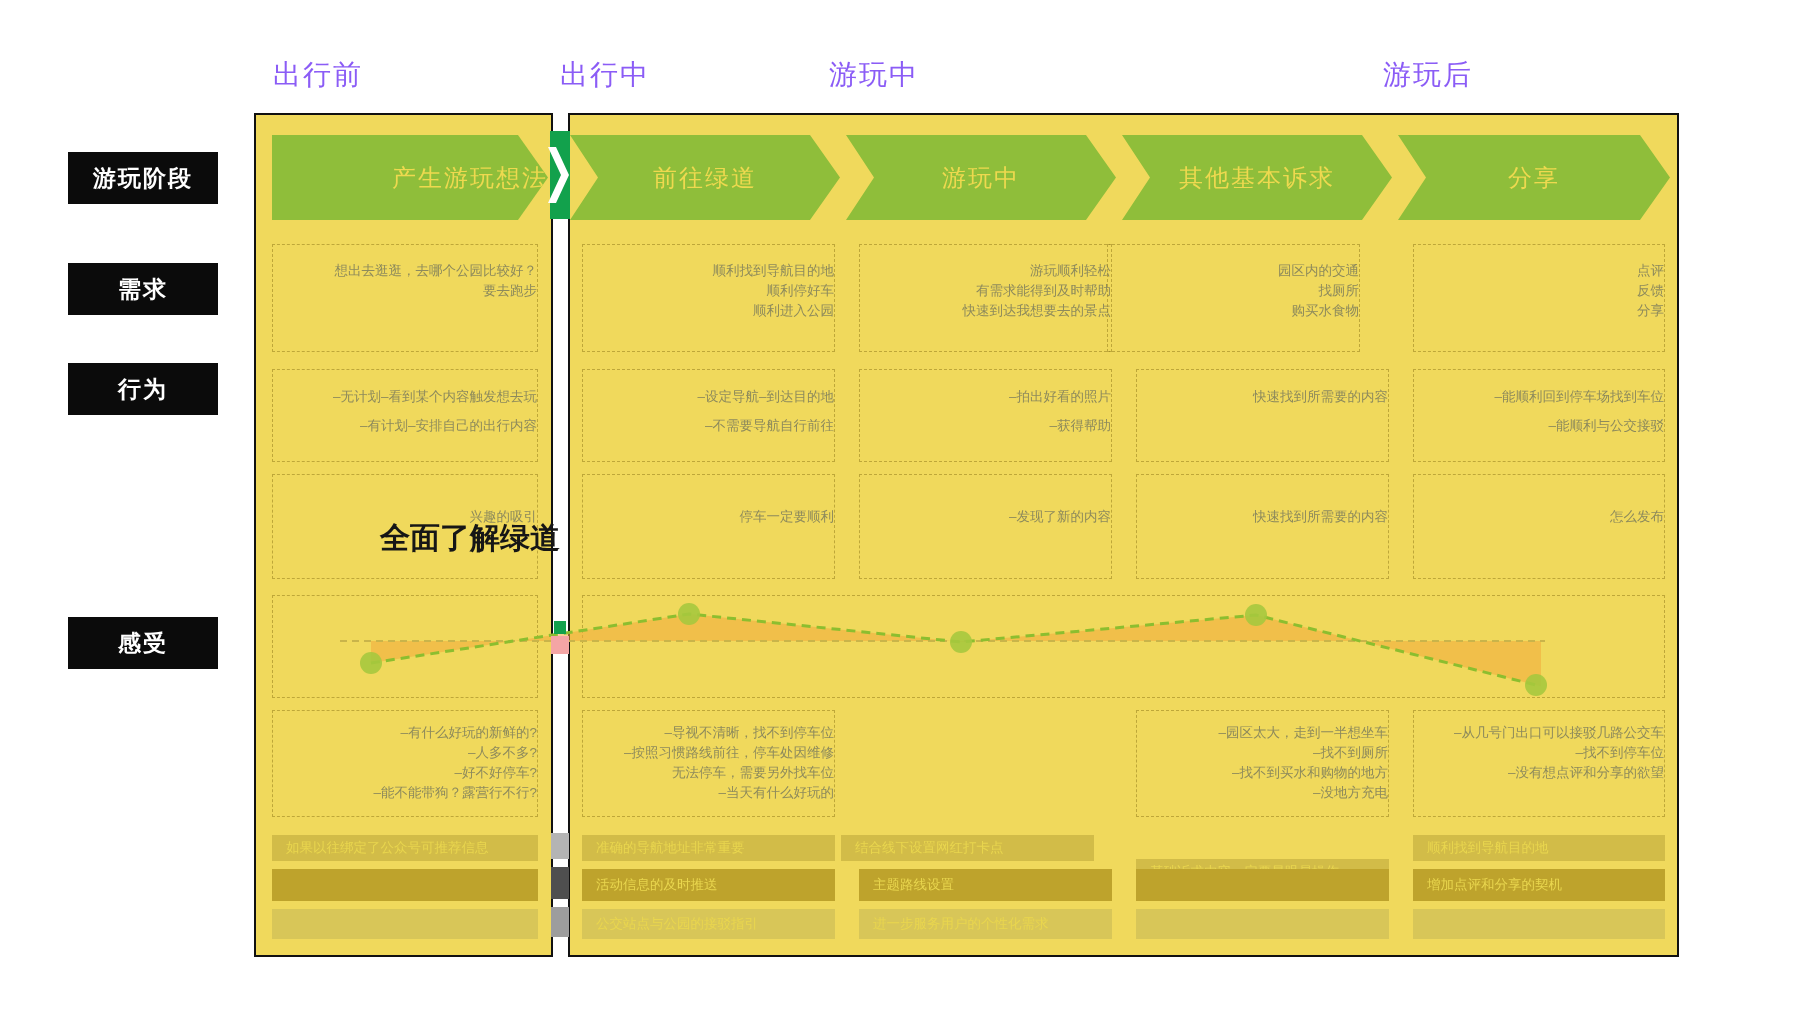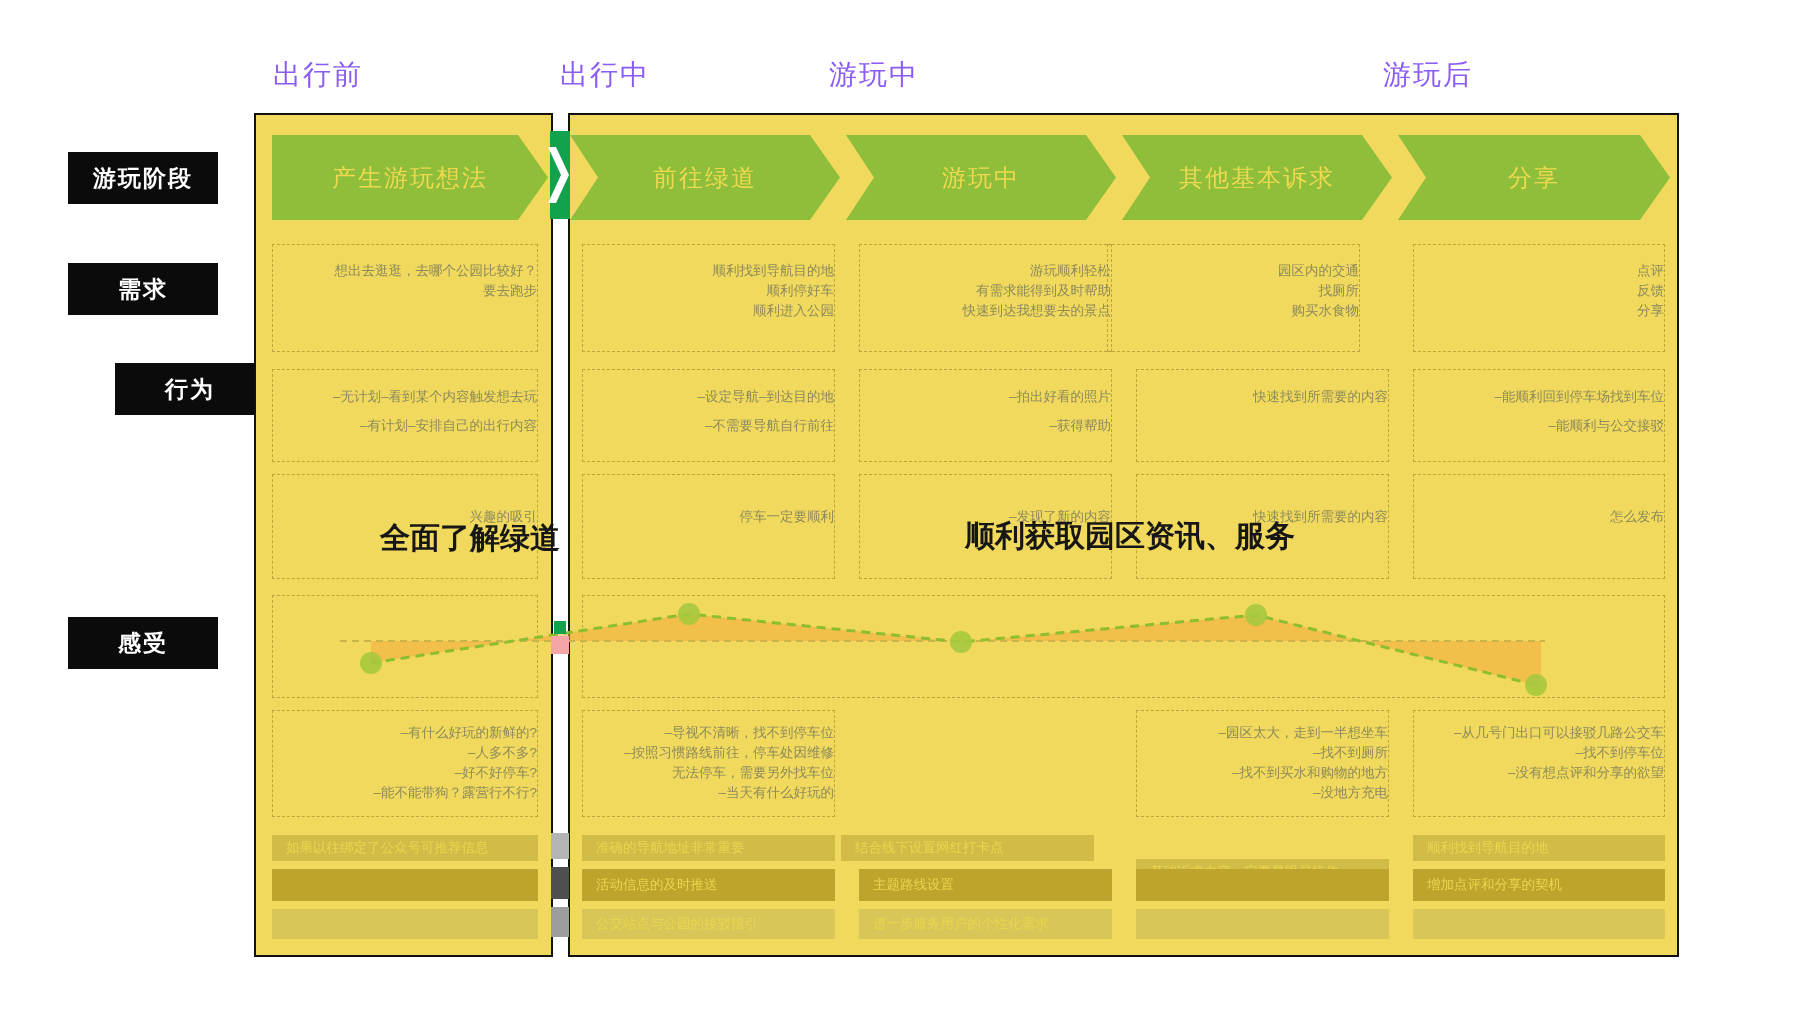--- a/index.html
+++ b/index.html
@@ -12,21 +12,21 @@
   
   .rowlabel{position:absolute;left:68px;width:150px;height:52px;background:#0b0b0b;color:#ffffff;
     font-size:23px;font-weight:700;display:flex;align-items:center;justify-content:center;letter-spacing:2px;}
   
   .panel{position:absolute;top:113px;height:844px;background:#f0d95c;border:2px solid #111111;box-sizing:border-box;}
   .panel1{left:254px;width:299px;}
   .panel2{left:568px;width:1111px;}
   
   .arrow{position:absolute;top:20px;height:85px;background:#8fbe3a;display:flex;align-items:center;justify-content:center;
     color:#eed94f;font-size:24px;letter-spacing:2px;}
-  .arrow.first{clip-path:polygon(0 0,calc(100% - 30px) 0,100% 50%,calc(100% - 30px) 100%,0 100%);}
+  .arrow.first{clip-path:polygon(0 0,calc(100% - 30px) 0,100% 50%,calc(100% - 30px) 100%,0 100%);justify-content:flex-end;}
   .arrow.chev{clip-path:polygon(0 0,calc(100% - 30px) 0,100% 50%,calc(100% - 30px) 100%,0 100%,28px 50%);}
   
   .cellbox{position:absolute;border:1px dashed rgba(150,128,30,.55);box-sizing:border-box;
     color:#8d8a5c;font-size:13.5px;line-height:20px;white-space:pre-line;overflow:hidden;text-align:right;}
   .cellbox.needs{padding:16px 0 0 16px;}
   .cellbox.behavior{padding:12px 0 0 16px;line-height:29px;}
   .cellbox.thoughts{padding:32px 0 0 16px;}
   .cellbox.pains{padding:12px 0 0 16px;}
   .cellbox.emo{padding:0;}
   
@@ -45,21 +45,21 @@
 
 <div class="canvas">
 
   <div class="phase" style="left:273px;">出行前</div>
   <div class="phase" style="left:560px;">出行中</div>
   <div class="phase" style="left:829px;">游玩中</div>
   <div class="phase" style="left:1383px;">游玩后</div>
 
   <div class="rowlabel" style="top:152px;">游玩阶段</div>
   <div class="rowlabel" style="top:263px;">需求</div>
-  <div class="rowlabel" style="top:363px;margin-left:47px;">行为</div>
+  <div class="rowlabel" style="top:363px;">行为</div>
   <div class="rowlabel" style="top:617px;">感受</div>
 
   <div class="panel panel1">
     <div class="arrow first" style="left:16px;width:276px;">
       <span>产生游玩想法</span>
     </div>
     <div class="cellbox needs" style="left:16px;top:129px;width:266px;height:108px;">想出去逛逛，去哪个公园比较好？
 要去跑步</div>
     <div class="cellbox behavior" style="left:16px;top:254px;width:266px;height:93px;">–无计划–看到某个内容触发想去玩
 –有计划–安排自己的出行内容</div>
@@ -150,21 +150,20 @@
     <polygon points="0,22 13,50 0,78 8,78 21,50 8,22" fill="#ffffff"></polygon>
     <polygon points="2,42 10,50 2,58" fill="#12a14c"></polygon>
   </svg>
   <div class="gapdeco" style="left:554px;top:621px;width:12px;height:13px;background:#12a14c;"></div>
   <div class="gapdeco" style="left:551px;top:636px;width:18px;height:18px;background:#f4a5a5;"></div>
   <div class="gapdeco" style="left:551px;top:833px;width:18px;height:26px;background:#b4b4b4;"></div>
   <div class="gapdeco" style="left:551px;top:867px;width:18px;height:32px;background:#4f4f4f;"></div>
   <div class="gapdeco" style="left:551px;top:907px;width:18px;height:30px;background:#9d9d9d;"></div>
 
   <div class="insight" style="left:345px;top:518px;width:250px;font-size:30px;">全面了解绿道</div>
-  <div class="insight" style="left:945px;top:516px;width:370px;font-size:30px;">顺利获取园区资讯、服务</div>
 
   <svg id="emotion-svg" width="1800" height="1013">
       <polygon points="371,663 689,614 961,642 1256,615 1536,685 1541,686.25 1541,641 371,641" fill="#f2a93c" opacity="0.55"></polygon>
       <line x1="340" y1="641" x2="1545" y2="641" stroke="#c9b44a" stroke-width="2" stroke-dasharray="7 5"></line>
       <polyline points="371,663 689,614 961,642 1256,615 1536,685" fill="none" stroke="#8cbe2f" stroke-width="3" stroke-dasharray="9 6"></polyline>
       <circle cx="371" cy="663" r="11" fill="#a6c83e" opacity="0.9"></circle>
       <circle cx="689" cy="614" r="11" fill="#a6c83e" opacity="0.9"></circle>
       <circle cx="961" cy="642" r="11" fill="#a6c83e" opacity="0.9"></circle>
       <circle cx="1256" cy="615" r="11" fill="#a6c83e" opacity="0.9"></circle>
       <circle cx="1536" cy="685" r="11" fill="#a6c83e" opacity="0.9"></circle>

